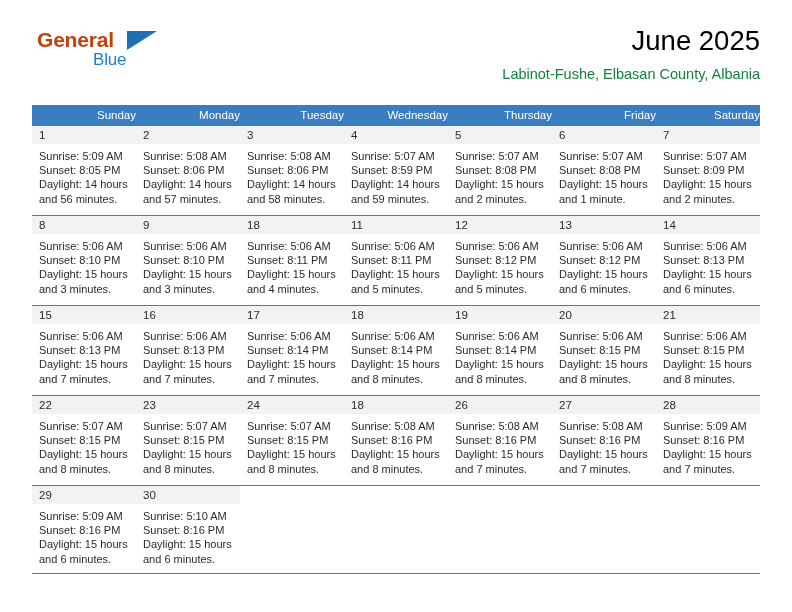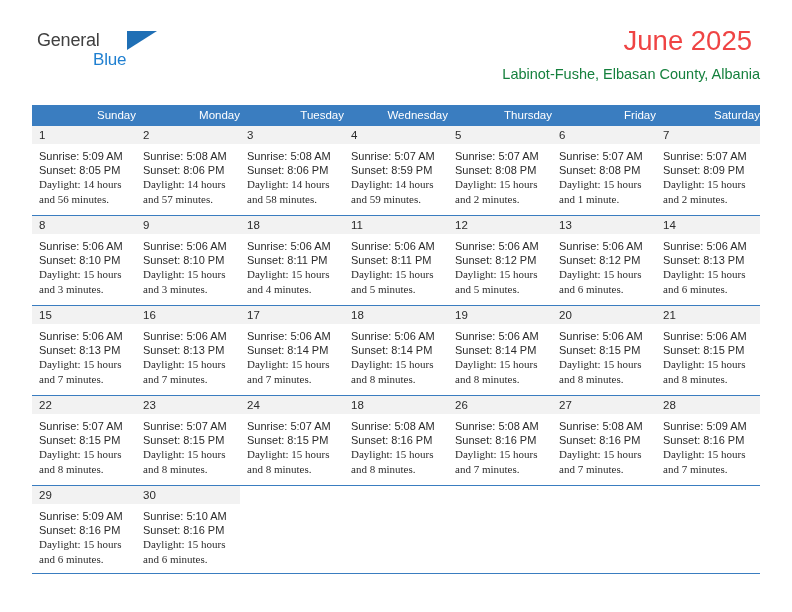--- a/index.html
+++ b/index.html
@@ -24,48 +24,48 @@
     width: 728px; height: 62px;
   }
   .logo {
     position: absolute;
     left: 0; top: 0;
     width: 220px; height: 56px;
   }
   .logo-general {
     position: absolute;
     left: 5px; top: 0px;
-    font-size: 18px;
-    color: #404040;
+    font-size: 21px;
+    color: #c2410c;
     letter-spacing: -0.2px;
     line-height: 24px;
-    font-weight: 400;
+    font-weight: 700;
   }
   .logo-tri {
     position: absolute;
     left: 95px; top: 3px;
     width: 0; height: 0;
     border-left: 30px solid #1f6fb5;
     border-bottom: 19px solid transparent;
   }
   .logo-blue {
     position: absolute;
     left: 61px; top: 20px;
     font-size: 17px;
     color: #1f7fd0;
     letter-spacing: -0.2px;
     line-height: 24px;
     font-weight: 400;
     text-align: center;
   }
   .title {
     position: absolute;
-    right: 8px; top: -4px;
+    right: 0; top: -4px;
     font-size: 27.5px;
-    color: #ef4444;
+    color: #000000;
     text-align: right;
     line-height: 34px;
     font-weight: 400;
     white-space: nowrap;
   }
   .subtitle {
     position: absolute;
     right: 0; top: 36px;
     font-size: 14.5px;
     color: #15803d;
@@ -115,21 +115,21 @@
     line-height: 16px;
   }
   .daycell.empty .daynum-band { background: #ffffff; }
   .info {
     padding: 5px 4px 0 7px;
     font-size: 11px;
     color: #2b2b2b;
     line-height: 14.2px;
   }
   .info div { white-space: nowrap; }
-  .info .dl { white-space: normal; font-family: Liberation Serif, serif; }
+  .info .dl { white-space: normal; }
 </style>
 </head>
 <body>
 
 <div class="page">
 
   <div class="topbar">
 
     <div class="logo">
       <span class="logo-general">General</span>

